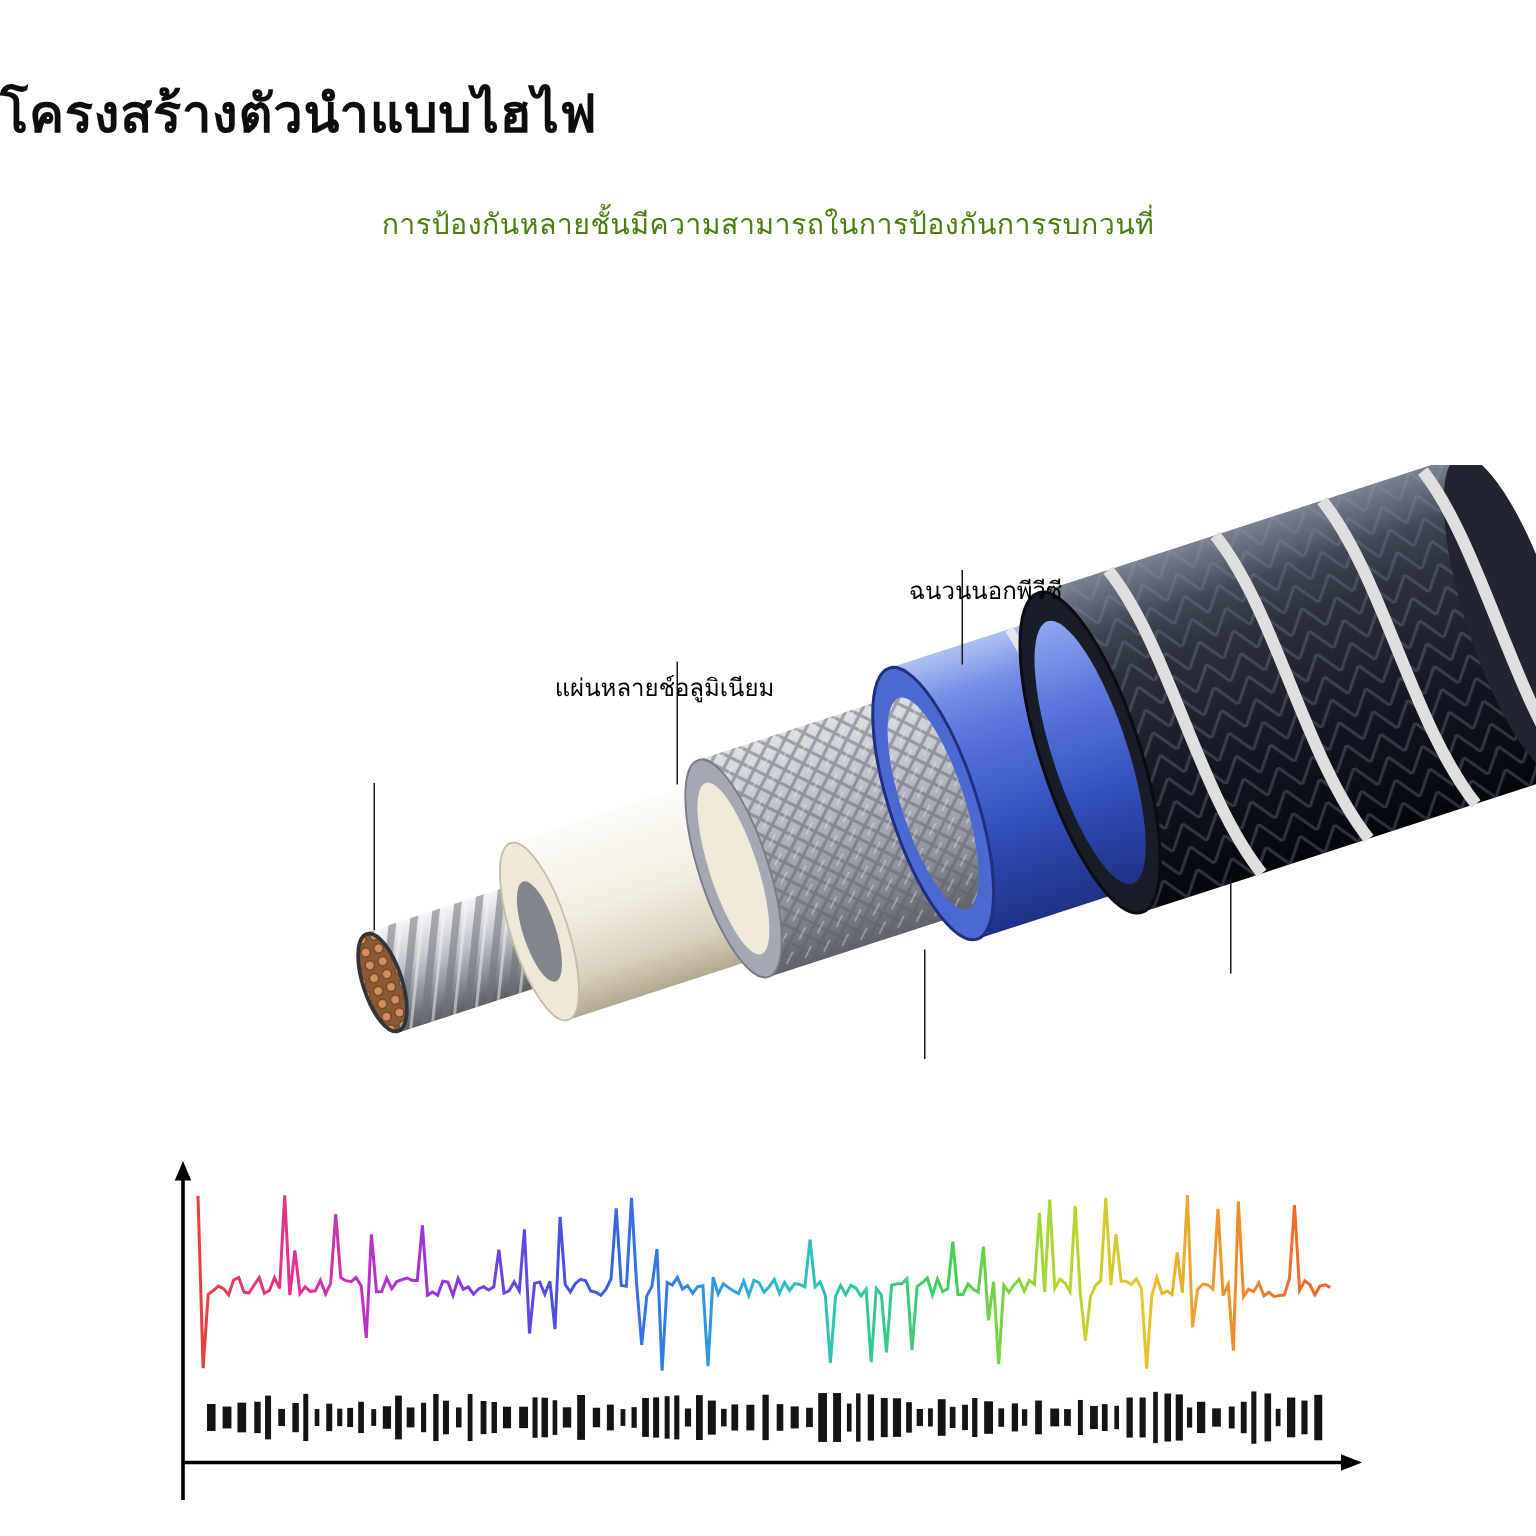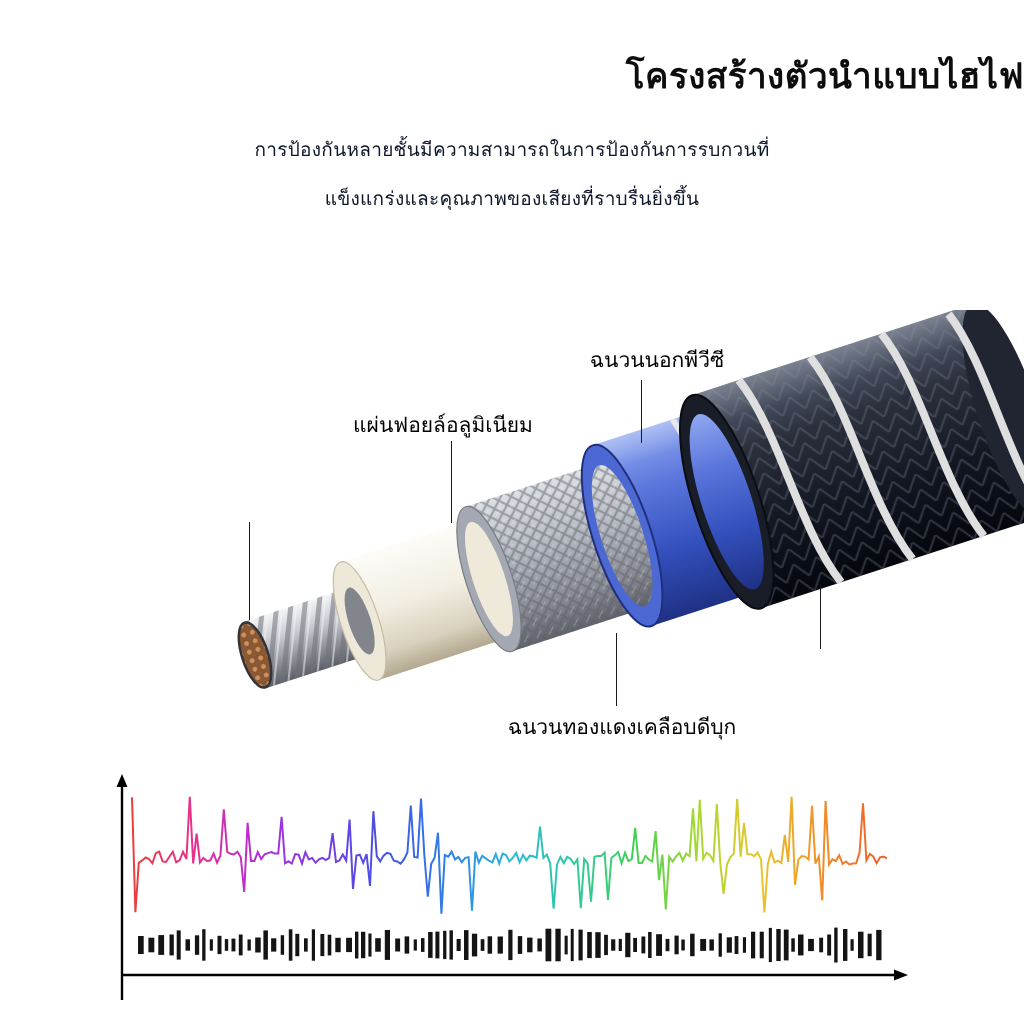--- a/index.html
+++ b/index.html
@@ -1,46 +1,45 @@
 <!DOCTYPE html>
 <html><head>
 <meta charset="utf-8">
 <style>
   html,body{margin:0;padding:0;background:#ffffff;}
   .page{
     position:relative;width:1024px;height:1024px;background:#ffffff;overflow:hidden;
     font-family:"Liberation Sans", sans-serif;color:#111;
   }
   .title{
-    position:absolute;top:48px;left:0;width:100%;margin:0;text-align:right;
+    position:absolute;top:48px;left:0;width:100%;margin:0;text-align:left;
     font-size:35px;font-weight:700;color:#0d0d0d;letter-spacing:0.5px;
   }
   .subtitle{
     position:absolute;left:0;width:100%;margin:0;text-align:center;
-    font-size:19px;font-weight:400;color:#0f172a;letter-spacing:0.3px;
+    font-size:19px;font-weight:400;color:#4d7c0f;letter-spacing:0.3px;
   }
   .s1{top:134px;}
   .s2{top:183px;}
   .diagram{position:absolute;top:0;left:0;width:1024px;height:770px;}
   .cable-svg{position:absolute;top:310px;left:0;}
   .callout{
     position:absolute;transform:translateX(-50%);white-space:nowrap;
-    font-size:21px;font-weight:500;color:#000;z-index:5;
+    font-size:16px;font-weight:500;color:#000;z-index:5;margin-top:38px;
   }
   .leader{position:absolute;width:1px;background:#1a1a1a;z-index:4;}
   .wave-section{position:absolute;top:770px;left:0;width:1024px;height:254px;}
 </style>
 </head>
 <body>
 
 <div class="page">
 
   <h1 class="title">โครงสร้างตัวนำแบบไฮไฟ</h1>
   <p class="subtitle s1">การป้องกันหลายชั้นมีความสามารถในการป้องกันการรบกวนที่</p>
-  <p class="subtitle s2">แข็งแกร่งและคุณภาพของเสียงที่ราบรื่นยิ่งขึ้น</p>
 
   <div class="diagram">
 
     <svg class="cable-svg" width="1024" height="460" viewBox="0 0 1024 460">
       <defs>
         <linearGradient id="gSilver" x1="0" y1="0" x2="0" y2="1">
           <stop offset="0" stop-color="#f4f5f7"></stop>
             <stop offset="0.4" stop-color="#c3c6cd"></stop>
           <stop offset="0.75" stop-color="#878a92"></stop>
             <stop offset="1" stop-color="#5c5e66"></stop>
@@ -126,28 +125,27 @@
           <path d="M620,-112 C643,-52 631,48 655,112" stroke="#dfdfdf" stroke-width="8" fill="none"></path>
           <path d="M695,-112 C718,-52 706,48 730,112" stroke="#dfdfdf" stroke-width="8" fill="none"></path>
           <path d="M765,-110 C786,-52 776,48 796,110" stroke="#dfdfdf" stroke-width="8" fill="none"></path>
         </g>
       </g>
     </svg>
 
     <div class="callout" style="left:657px;top:343px">ฉนวนนอกพีวีซี</div>
     <div class="leader" style="left:641px;top:380px;height:63px"></div>
 
-    <div class="callout" style="left:443px;top:408px">แผ่นฟอยล์อลูมิเนียม</div>
+    <div class="callout" style="left:443px;top:408px">แผ่นหลายช์อลูมิเนียม</div>
     <div class="leader" style="left:451px;top:441px;height:82px"></div>
 
     <div class="leader" style="left:249px;top:522px;height:98px"></div>
 
     <div class="leader" style="left:820px;top:585px;height:64px"></div>
 
-    <div class="callout" style="left:622px;top:710px">ฉนวนทองแดงเคลือบดีบุก</div>
     <div class="leader" style="left:616px;top:633px;height:73px"></div>
   </div>
 
   <div class="wave-section">
     <svg id="wave-svg" width="1024" height="254" viewBox="0 0 1024 254">
       <defs>
         <linearGradient id="rainbowGrad" x1="0" y1="0" x2="1" y2="0">
             <stop offset="0.000" stop-color="#e8403a"></stop>
             <stop offset="0.083" stop-color="#e5318f"></stop>
             <stop offset="0.167" stop-color="#b32fd6"></stop>

